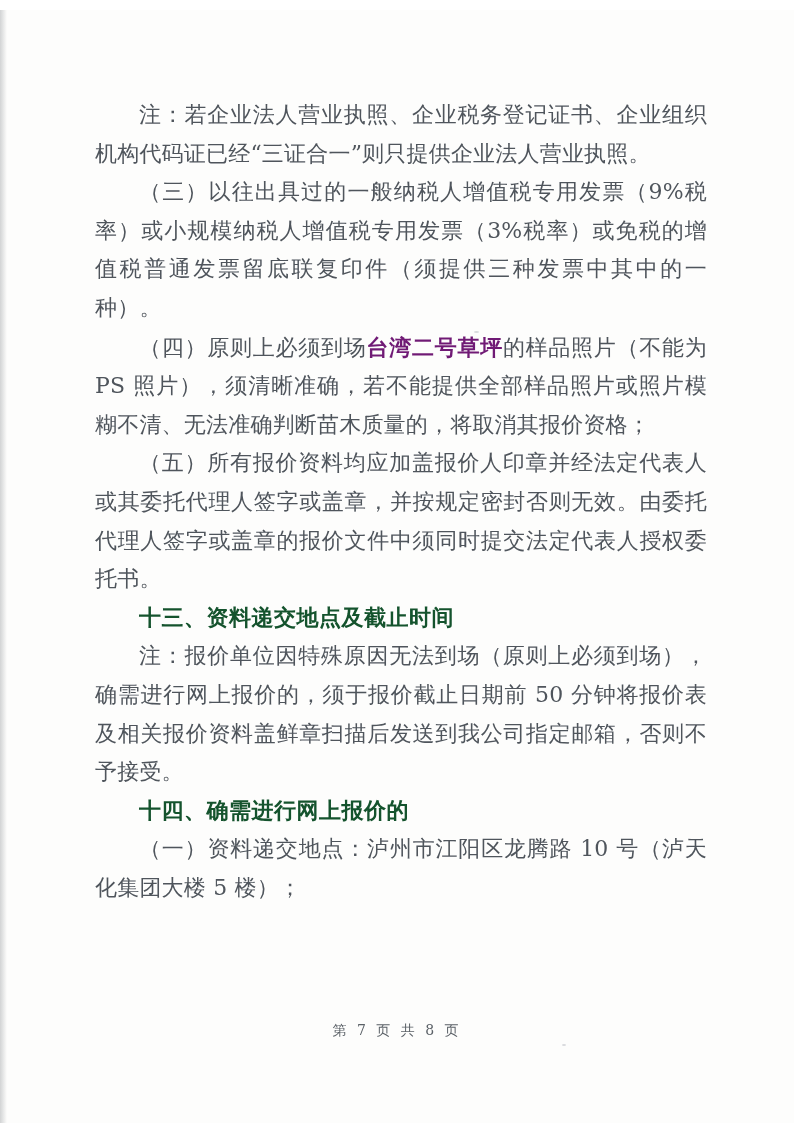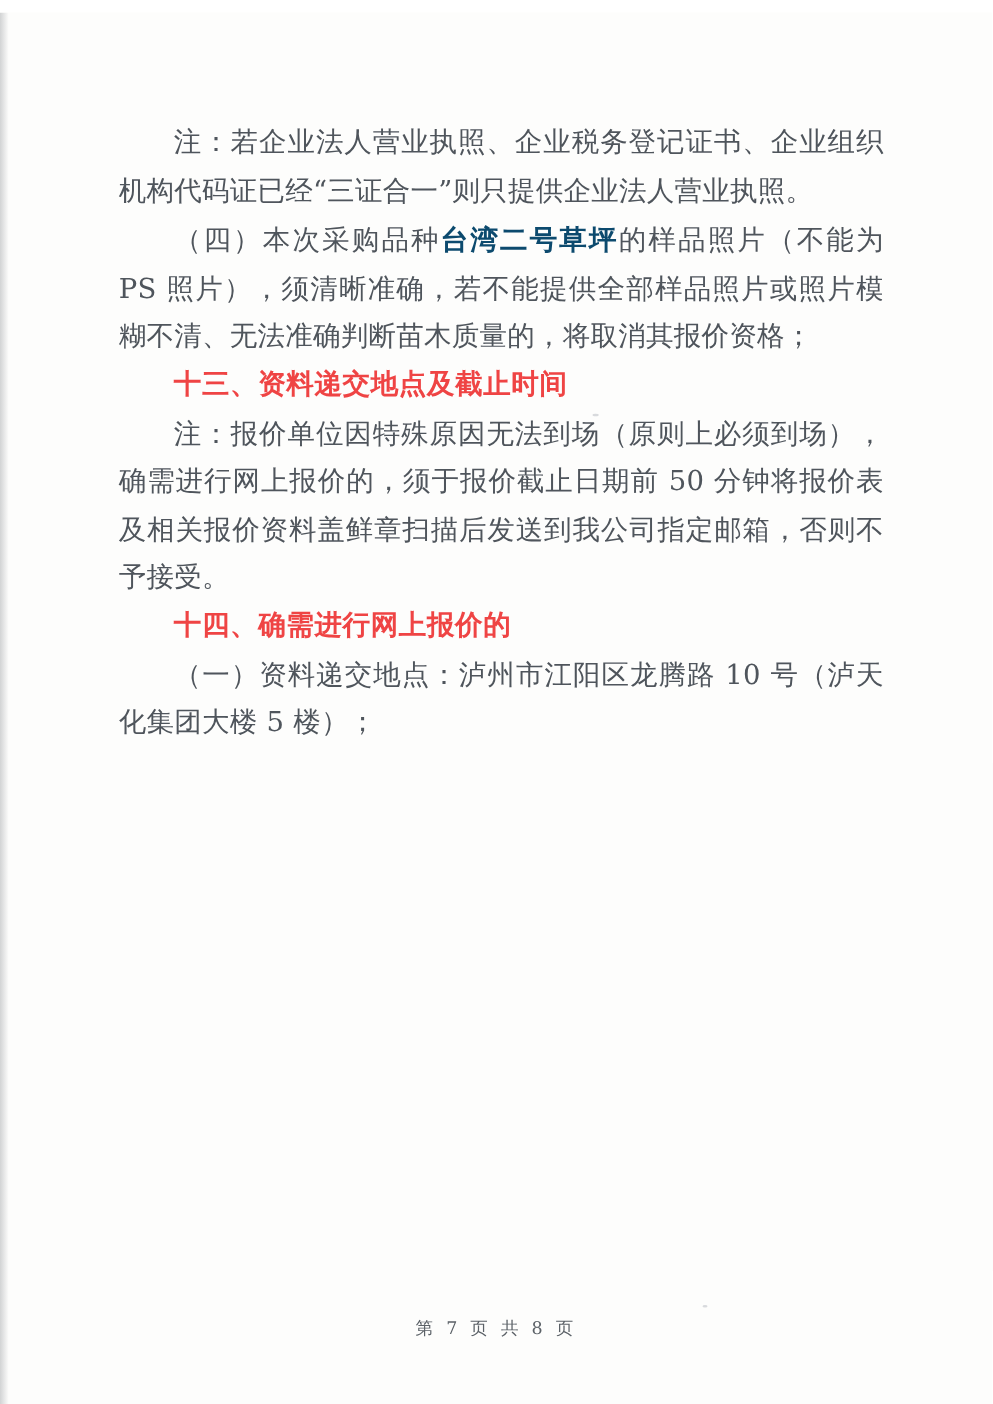--- a/index.html
+++ b/index.html
@@ -46,49 +46,51 @@
     font-size: 22px;
     line-height: 38.6px;
     text-align: justify;
     letter-spacing: 0.2px;
   }
   .content p {
     margin: 0;
     text-indent: 2em;
   }
   .heading {
-    font-family: Liberation Mono, monospace;
+    font-family: Liberation Serif, serif;
     font-weight: bold;
-    color: #ef4444;
+    color: #14532d;
     letter-spacing: 0.5px;
   }
   .bold-run {
     font-weight: bold;
-    color: #0c4a6e;
+    color: #701a75;
   }
   .footer {
     position: absolute;
-    top: 1044px;
+    top: 1012px;
     left: 0;
     width: 100%;
     text-align: center;
     font-size: 14px;
     letter-spacing: 3px;
     color: #5b6167;
   }
 </style>
 </head>
 <body>
 
 <div class="page">
   <div class="edge-left"></div>
 
   <div class="content">
     <p>注：若企业法人营业执照、企业税务登记证书、企业组织机构代码证已经“三证合一”则只提供企业法人营业执照。</p>
-    <p><span>（四）本次采购品种</span><span class="bold-run">台湾二号草坪</span><span>的样品照片（不能为 PS 照片），须清晰准确，若不能提供全部样品照片或照片模糊不清、无法准确判断苗木质量的，将取消其报价资格；</span></p>
+    <p>（三）以往出具过的一般纳税人增值税专用发票（9%税率）或小规模纳税人增值税专用发票（3%税率）或免税的增值税普通发票留底联复印件（须提供三种发票中其中的一种）。</p>
+    <p><span>（四）原则上必须到场</span><span class="bold-run">台湾二号草坪</span><span>的样品照片（不能为 PS 照片），须清晰准确，若不能提供全部样品照片或照片模糊不清、无法准确判断苗木质量的，将取消其报价资格；</span></p>
+    <p>（五）所有报价资料均应加盖报价人印章并经法定代表人或其委托代理人签字或盖章，并按规定密封否则无效。由委托代理人签字或盖章的报价文件中须同时提交法定代表人授权委托书。</p>
     <p class="heading">十三、资料递交地点及截止时间</p>
     <p>注：报价单位因特殊原因无法到场（原则上必须到场），确需进行网上报价的，须于报价截止日期前 50 分钟将报价表及相关报价资料盖鲜章扫描后发送到我公司指定邮箱，否则不予接受。</p>
     <p class="heading">十四、确需进行网上报价的</p>
     <p>（一）资料递交地点：泸州市江阳区龙腾路 10 号（泸天化集团大楼 5 楼）；</p>
   </div>
 
   <div class="footer">第 7 页 共 8 页</div>
 
   <div class="speck s1"></div>
   <div class="speck s2"></div>

